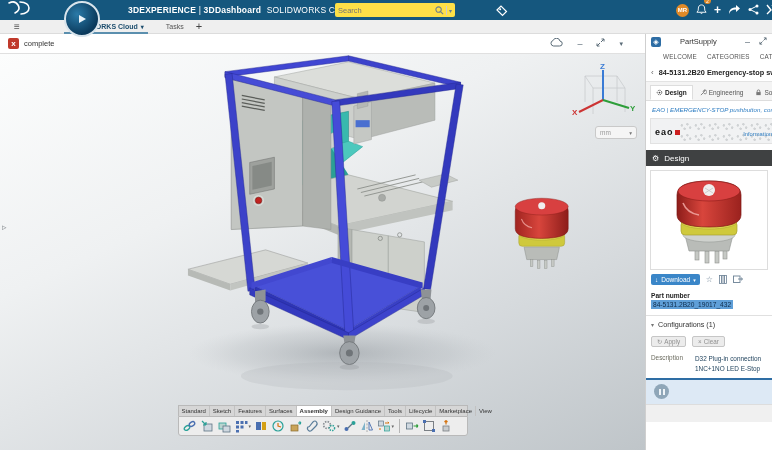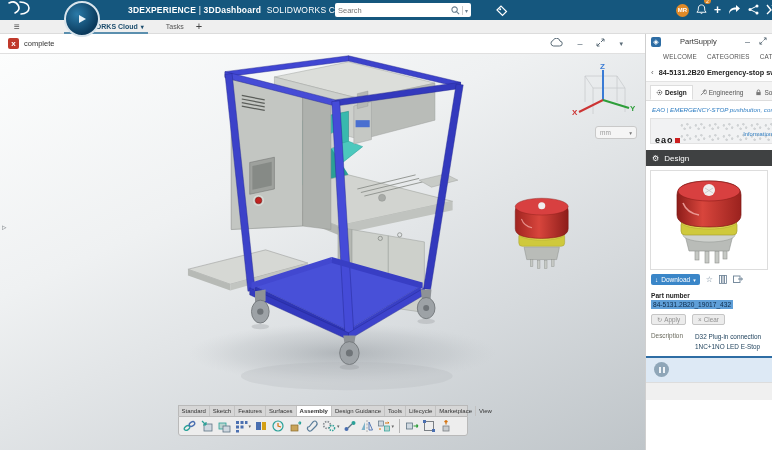--- a/index.html
+++ b/index.html
@@ -10,21 +10,21 @@
   .topbar { position:absolute; left:0; top:0; width:772px; height:20px; background:#15577e; display:flex; align-items:center; color:#fff; z-index:30; }
   .logo3ds { margin-left:6px; flex:0 0 auto; }
   .compass-badge { position:absolute; left:64px; top:1px; width:36px; height:36px; border-radius:50%;
     background:radial-gradient(circle at 35% 35%, #2a7aa8, #0b3a5c 70%); border:2px solid #d8e4ec; z-index:40;
     display:flex; align-items:center; justify-content:center; color:#cfe6f4; font-size:9px; }
   .compass-badge .play { width:0; height:0; border-left:7px solid #eaf3f9; border-top:4px solid transparent; border-bottom:4px solid transparent; }
   .brand { margin-left:96px; font-size:8.5px; white-space:nowrap; letter-spacing:.2px; }
   .brand b { font-weight:bold; }
   .brand .ctx { font-weight:normal; margin-left:3px; }
   .caret { font-size:7px; margin-left:2px; color:#e8f1f7; }
-  .searchbox { position:absolute; left:335px; top:3px; width:136px; height:14px; background:#ffffff; border-radius:2px; display:flex; align-items:center; padding:0 3px; }
+  .searchbox { position:absolute; left:335px; top:3px; width:120px; height:14px; background:#fde047; border-radius:2px; display:flex; align-items:center; padding:0 3px; }
   .searchbox input { flex:1; border:none; outline:none; font-size:7.5px; color:#444; width:90px; background:transparent; font-family:"Liberation Sans",sans-serif; }
   .searchbox .sdiv { width:1px; height:9px; background:#ccc; margin:0 2px; }
   .tagicon { position:absolute; left:496px; top:3px; }
   .topicons { position:absolute; right:2px; top:0; height:20px; display:flex; align-items:center; gap:7px; }
   .avatar { width:13px; height:13px; border-radius:50%; background:#e08a28; color:#fff; font-size:6px; display:flex; align-items:center; justify-content:center; font-weight:bold; }
   .bellwrap { position:relative; }
   .bellbadge { position:absolute; right:-4px; top:-4px; background:#e08a28; color:#fff; font-size:5px; min-width:7px; height:7px; border-radius:4px; display:flex; align-items:center; justify-content:center; }
   .plusglyph { font-size:12px; color:#fff; font-weight:bold; line-height:1; }
 
   
@@ -75,21 +75,21 @@
   .ps-dtab { display:flex; align-items:center; gap:2px; font-size:6.5px; color:#555; padding:3px 5px; }
   .ps-dtab.active { background:#fff; border:1px solid #ddd; border-bottom:1px solid #fff; color:#222; font-weight:bold; }
   .ps-link { color:#2e7dc2; font-style:italic; font-size:6.2px; padding:5px 0 4px 6px; white-space:nowrap; }
   .ps-banner { position:relative; height:26px; margin:1px 0 6px 4px; width:130px; background:#f1f2f3; border:1px solid #e2e2e2; overflow:hidden; }
   .ps-banner .map { position:absolute; left:28px; top:2px; width:100px; height:22px;
      background:radial-gradient(circle at 20% 40%, #c9ccce 1px, transparent 1.5px),
                 radial-gradient(circle at 60% 30%, #c9ccce 1px, transparent 1.5px),
                 radial-gradient(circle at 80% 60%, #c9ccce 1px, transparent 1.5px),
                 radial-gradient(circle at 40% 70%, #c9ccce 1px, transparent 1.5px);
      background-size:14px 11px; opacity:.8; }
-  .eao-logo { position:absolute; left:4px; top:16px; font-weight:bold; font-size:9px; color:#111; letter-spacing:1px; }
+  .eao-logo { position:absolute; left:4px; top:8px; font-weight:bold; font-size:9px; color:#111; letter-spacing:1px; }
   .eao-logo .sq { display:inline-block; width:5px; height:5px; background:#cc1f1f; margin-left:1px; }
   .ps-bannertext { position:absolute; right:2px; top:12px; color:#2e7dc2; font-size:5.8px; }
   .ps-designbar { display:flex; align-items:center; gap:5px; background:#3f4142; color:#fff; height:16px; padding-left:6px; margin:2px 0 0 0; font-size:8px; }
   .ps-image { margin:4px 4px 0 4px; height:100px; background:#fff; border:1px solid #ddd; display:flex; align-items:center; justify-content:center; }
   .ps-section { display:flex; align-items:center; gap:4px; border-top:1px solid #e0e0e0; margin-top:6px; padding:4px 0 2px 5px; color:#333; font-size:7.2px; }
   .ps-chev { color:#777; font-size:6px; }
   .ps-dlrow { display:flex; align-items:center; gap:6px; padding:4px 0 2px 5px; }
   .btn-download { display:flex; align-items:center; gap:3px; background:#3a86c8; color:#fff; border-radius:2px; font-size:6.5px; padding:2px 4px; }
   .dlrow-icon { color:#6b8194; font-size:8px; display:flex; }
   .ps-label { font-weight:bold; font-size:6.6px; color:#222; padding:5px 0 1px 5px; }
@@ -561,20 +561,24 @@
       </span>
       <span class="dlrow-icon">
         <svg width="10" height="9" viewBox="0 0 10 9">
             <rect x="0.5" y="1" width="6.5" height="6.5" fill="none" stroke="#6b8194" stroke-width="0.9"></rect>
             <path d="M5 4 L9.5 4 M9.5 4 L8 2.6 M9.5 4 L8 5.4" stroke="#6b8194" stroke-width="0.9" fill="none"></path>
           </svg>
       </span>
     </div>
     <div class="ps-label">Part number</div>
     <span class="ps-pn">84-5131.2B20_19017_432</span>
+    <div class="ps-section">
+      <span class="ps-chev">▾</span>
+      <span>Configurations (1)</span>
+    </div>
     <div class="ps-btnrow">
       <span class="btn-grey">
         <span>↻</span>
         <span>Apply</span>
       </span>
       <span class="btn-grey">
         <span>×</span>
         <span>Clear</span>
       </span>
     </div>

